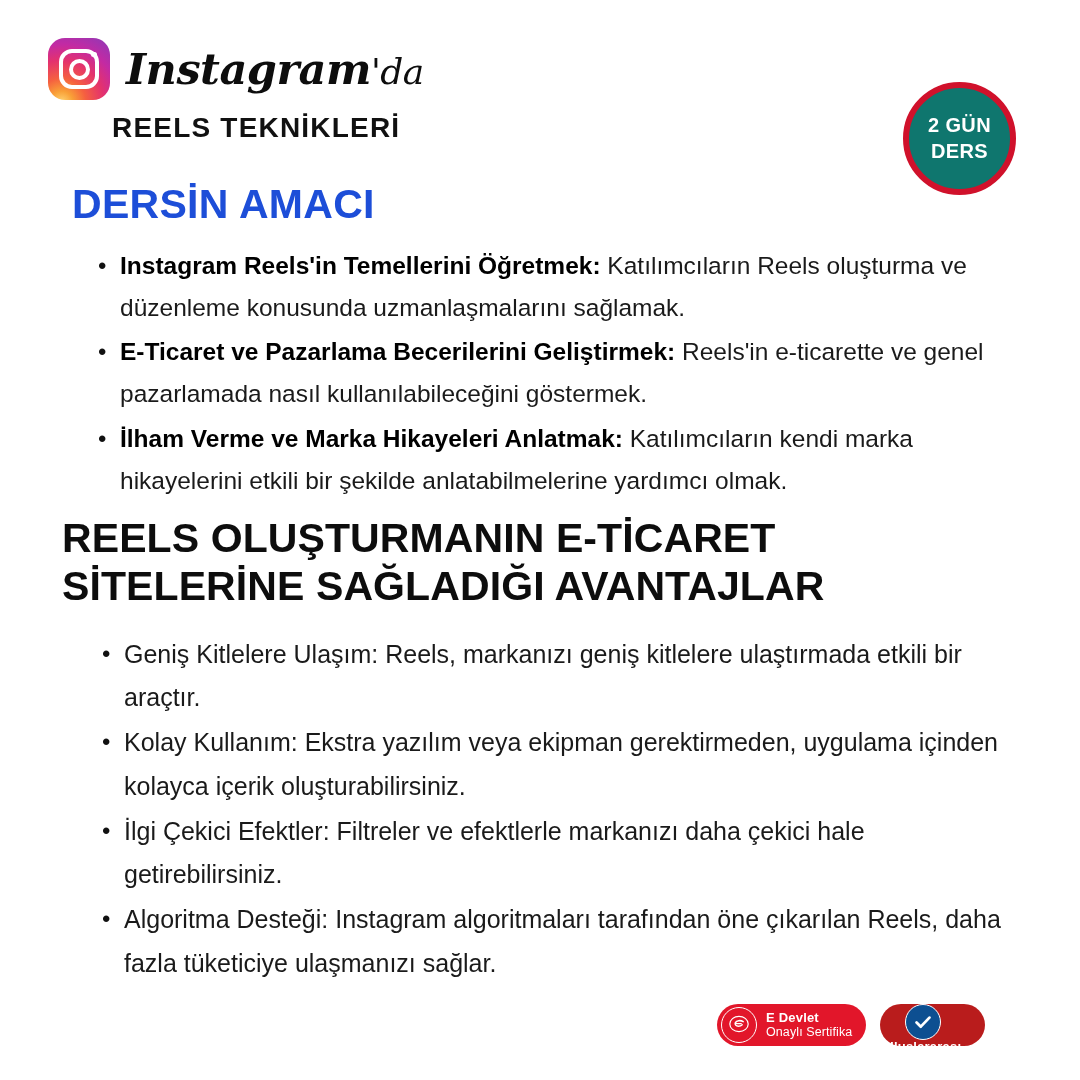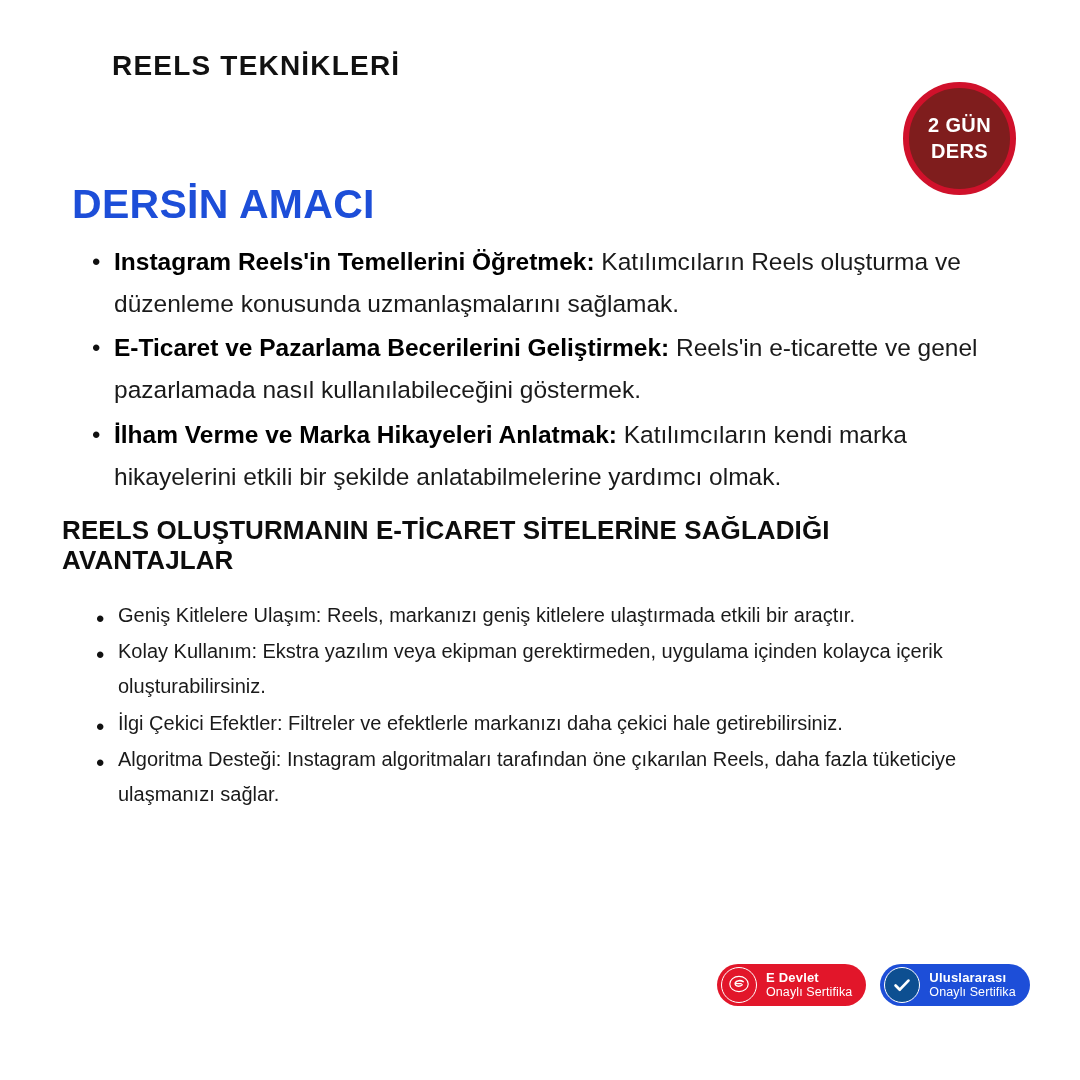--- a/index.html
+++ b/index.html
@@ -102,21 +102,21 @@
   }
 
   
   .duration-badge {
     position: absolute;
     top: 82px;
     left: 903px;
     width: 113px;
     height: 113px;
     border-radius: 50%;
-    background: #7f1d1d;
+    background: #0f766e;
     border: 6px solid #d0112b;
     box-sizing: border-box;
     display: flex;
     flex-direction: column;
     align-items: center;
     justify-content: center;
     color: #ffffff;
     font-weight: 700;
     font-size: 20px;
     letter-spacing: 0.4px;
@@ -135,21 +135,21 @@
     font-weight: 700;
     font-size: 41px;
     letter-spacing: 0.3px;
     line-height: 1.1;
     margin: 0 0 14px 0;
     color: #1d4ed8;
   }
 
   ul.bullets {
     list-style: none;
-    margin: 12px;
+    margin: 18px;
     padding: 0;
   }
   ul.bullets > li {
     position: relative;
     padding-left: 30px;
     margin-bottom: 2px;
     font-size: 24.5px;
     line-height: 1.72;
     color: #1a1a1a;
   }
@@ -168,56 +168,56 @@
   }
 
   .section-b {
     position: absolute;
     top: 515px;
     left: 62px;
     width: 960px;
   }
   .heading-b {
     font-weight: 700;
-    font-size: 26px;
+    font-size: 41px;
     letter-spacing: 0.1px;
     line-height: 1.17;
     margin: 0 0 22px 0;
     color: #0d0d0d;
     max-width: 930px;
   }
   .section-b ul.bullets > li {
     padding-left: 44px;
-    font-size: 20px;
+    font-size: 25px;
     line-height: 1.73;
   }
   .section-b ul.bullets > li::before {
     left: 22px;
   }
 
   
   .certs {
     position: absolute;
     left: 717px;
-    top: 964px;
+    top: 1004px;
     display: flex;
     align-items: center;
     gap: 14px;
   }
   .cert {
     display: flex;
     align-items: center;
     height: 42px;
     border-radius: 21px;
     padding: 0 14px 0 4px;
     color: #ffffff;
     box-sizing: border-box;
   }
   .cert.red { background: #e2162a; }
-  .cert.blue { background: #1d4ed8; }
+  .cert.blue { background: #b91c1c; flex-direction: column; }
 
   .cert-mark {
     width: 34px;
     height: 34px;
     border-radius: 50%;
     flex: 0 0 auto;
     display: flex;
     align-items: center;
     justify-content: center;
     margin-right: 9px;
@@ -241,20 +241,30 @@
     font-size: 12.5px;
     letter-spacing: 0.1px;
   }
 </style>
 </head>
 <body>
 
 <div class="page">
 
   <div class="header">
+    <div class="brand-row">
+      <div class="ig-logo">
+        <span class="ig-square"></span>
+        <span class="ig-circle"></span>
+        <span class="ig-dot"></span>
+      </div>
+      <div class="brand-script">
+        <span>Instagram</span><span class="suffix">'da</span>
+      </div>
+    </div>
     <div class="brand-sub">REELS TEKNİKLERİ</div>
   </div>
 
   <div class="duration-badge">
     <span>2 GÜN</span>
     <span>DERS</span>
   </div>
 
   <div class="section-a">
     <h2 class="heading-a">DERSİN AMACI</h2>

